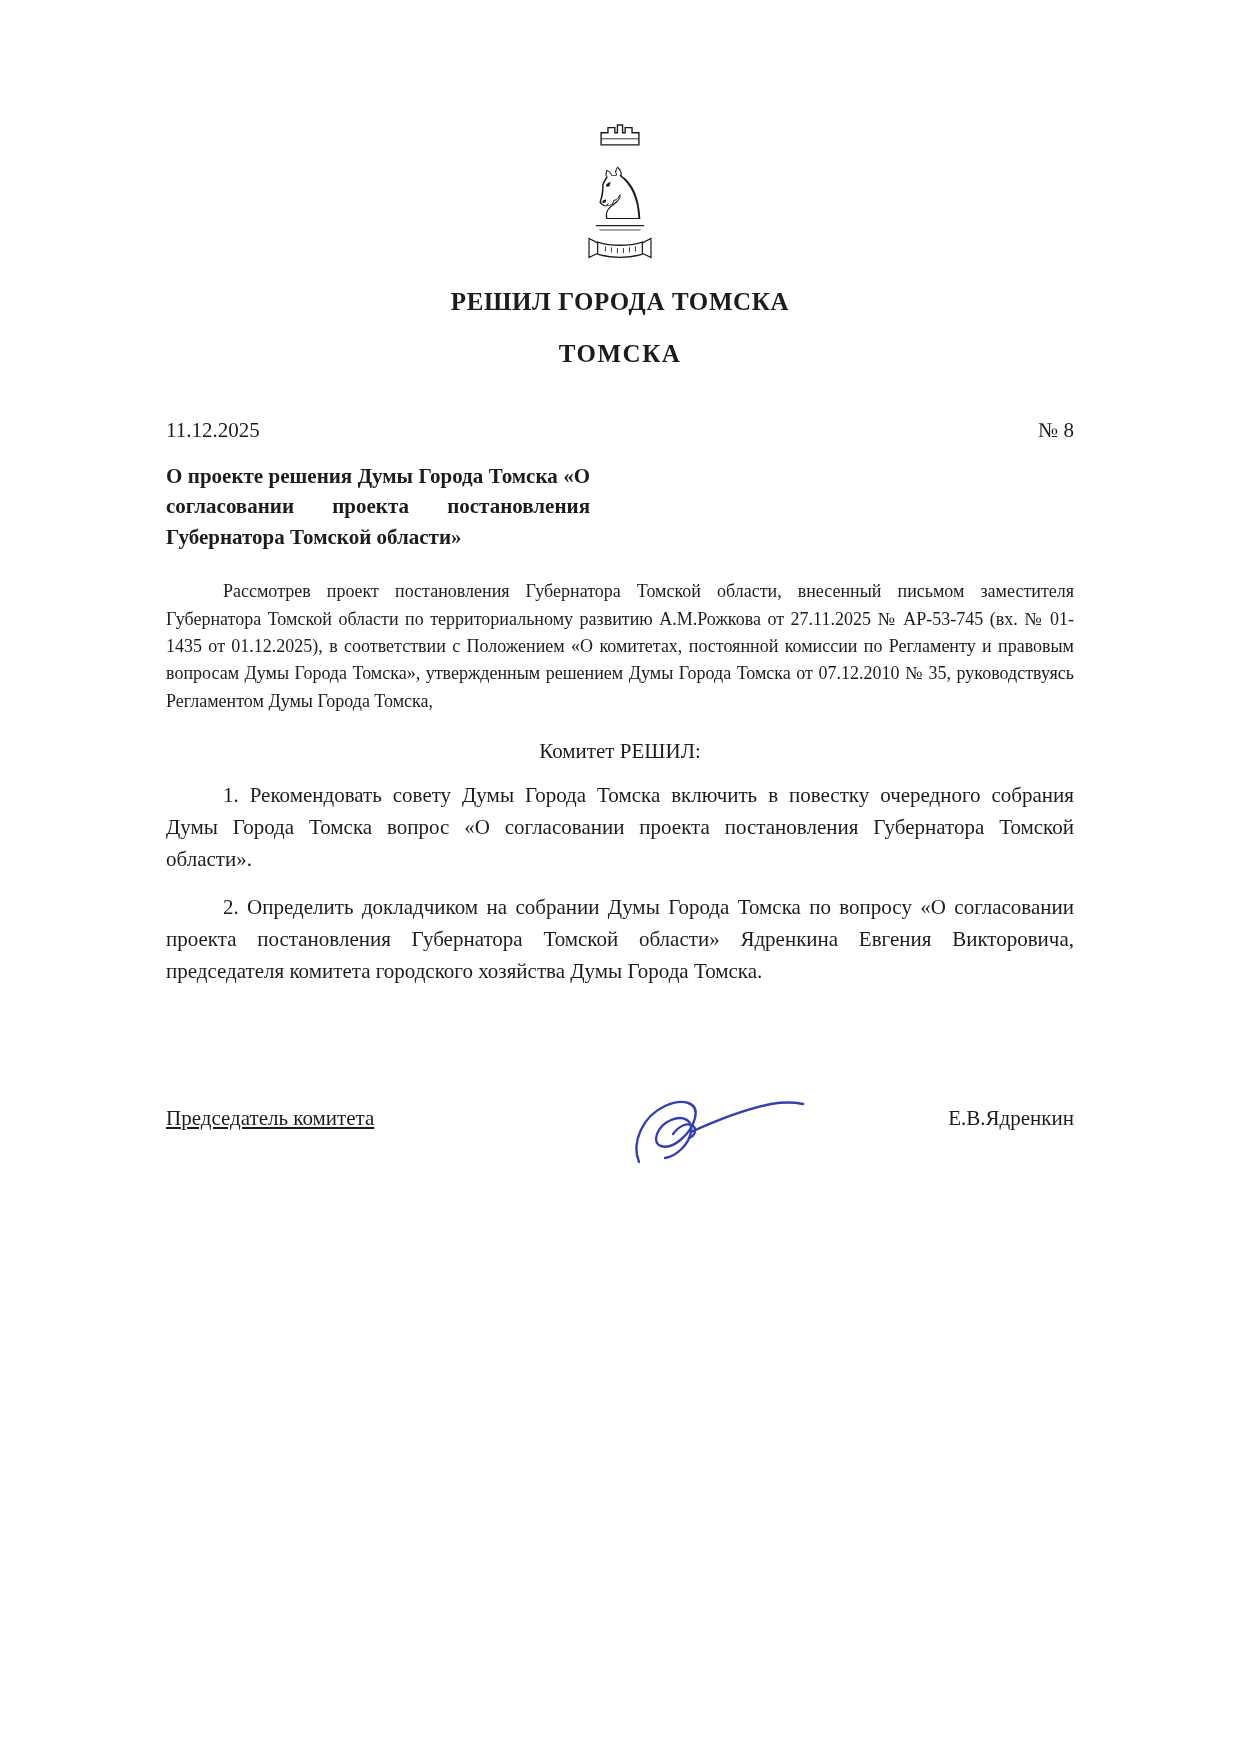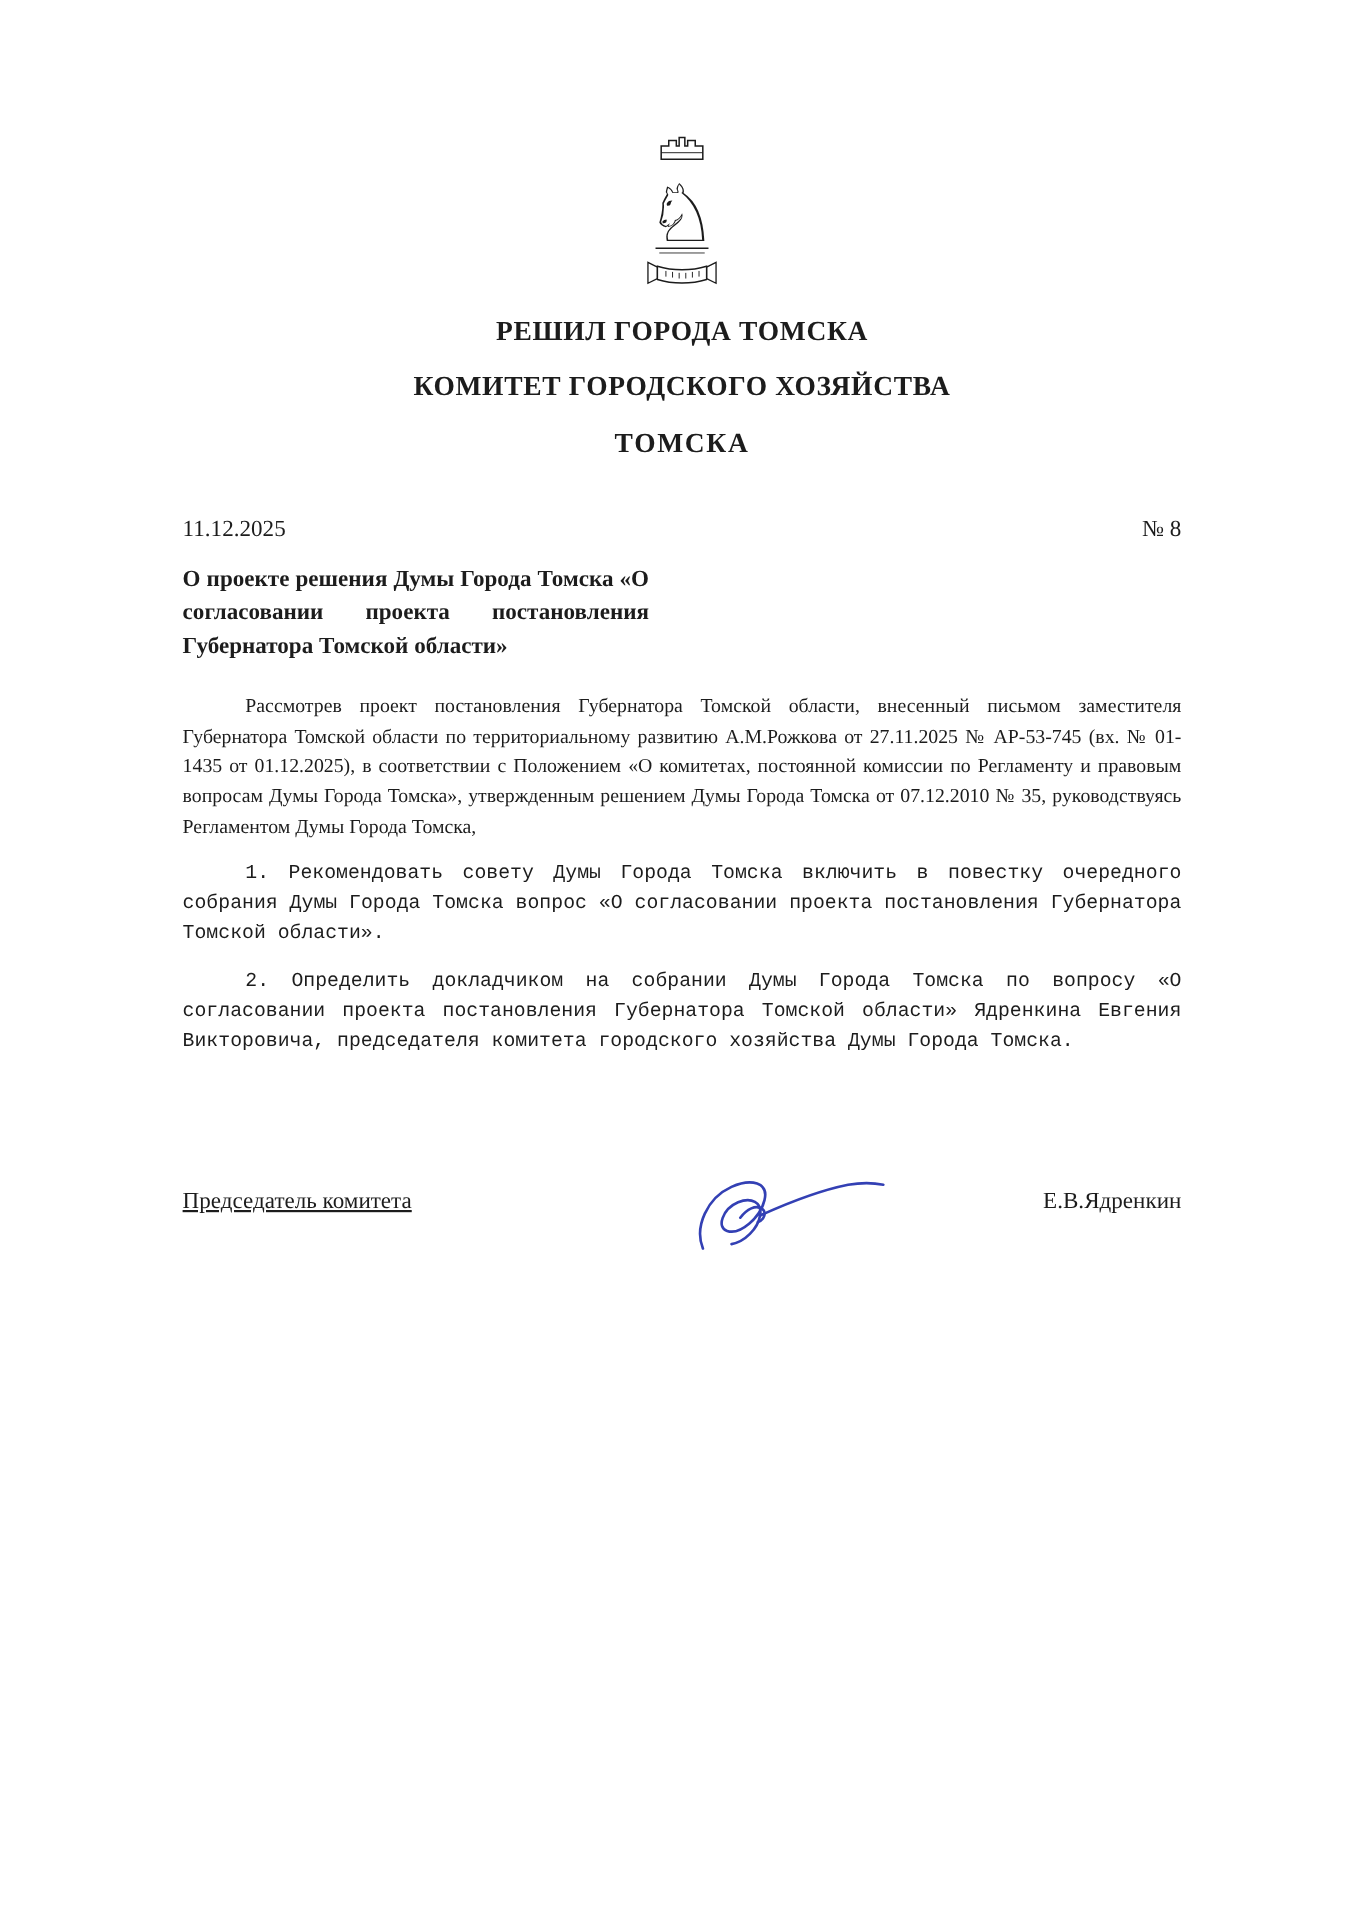--- a/index.html
+++ b/index.html
@@ -77,25 +77,24 @@
     text-align: justify;
     text-indent: 57px;
   }
   .resolution-heading {
     margin-top: 24px;
     text-align: center;
     font-size: 21px;
   }
   .resolution-item {
     margin-top: 16px;
-    font-size: 18px;
+    font-size: 21px;
     line-height: 1.52;
     text-align: justify;
     text-indent: 57px;
-    font-family: Liberation Mono, monospace;
   }
 
   
   .signature-row {
     margin-top: 104px;
     position: relative;
     display: flex;
     justify-content: space-between;
     align-items: baseline;
     font-size: 21px;
@@ -136,32 +135,32 @@
         <line x1="40" y1="151" x2="40" y2="157"></line>
         <line x1="47" y1="152" x2="47" y2="158"></line>
         <line x1="54" y1="152" x2="54" y2="158"></line>
         <line x1="61" y1="151" x2="61" y2="157"></line>
         <line x1="68" y1="150" x2="68" y2="156"></line>
       </g>
     </svg>
   </div>
 
   <div class="org-title">РЕШИЛ ГОРОДА ТОМСКА</div>
-  <div class="org-subtitle">КОМИТЕТ ГОРОДСКОГО ХОЗЯЙСТВА</div>
   <div class="doc-type">ТОМСКА</div>
 
   <div class="meta-row">
     <span>11.12.2025</span>
     <span>№ 8</span>
   </div>
 
   <div class="subject">О проекте решения Думы Города Томска «О согласовании проекта постановления Губернатора Томской области»</div>
 
   <p class="body-paragraph">Рассмотрев проект постановления Губернатора Томской области, внесенный письмом заместителя Губернатора Томской области по территориальному развитию А.М.Рожкова от 27.11.2025 № АР-53-745 (вх. № 01-1435 от 01.12.2025), в соответствии с Положением «О комитетах, постоянной комиссии по Регламенту и правовым вопросам Думы Города Томска», утвержденным решением Думы Города Томска от 07.12.2010 № 35, руководствуясь Регламентом Думы Города Томска,</p>
 
+  <div class="resolution-heading">Комитет РЕШИЛ:</div>
 
   <p class="resolution-item">1. Рекомендовать совету Думы Города Томска включить в повестку очередного собрания Думы Города Томска вопрос «О согласовании проекта постановления Губернатора Томской области».</p>
   <p class="resolution-item">2. Определить докладчиком на собрании Думы Города Томска по вопросу «О согласовании проекта постановления Губернатора Томской области» Ядренкина Евгения Викторовича, председателя комитета городского хозяйства Думы Города Томска.</p>
 
   <div class="signature-row">
     <span class="signature-label">Председатель комитета</span>
 
     <svg class="signature-art" viewBox="0 0 190 120" xmlns="http://www.w3.org/2000/svg">
       <g fill="none" stroke="#3340b4" stroke-width="2.4" stroke-linecap="round" stroke-linejoin="round">
         <path d="M18,86 C10,66 22,40 44,30 C62,22 78,26 74,42 C70,58 52,74 40,70 C30,67 36,50 50,44 C62,39 72,44 70,56 C68,68 56,80 44,82"></path>

